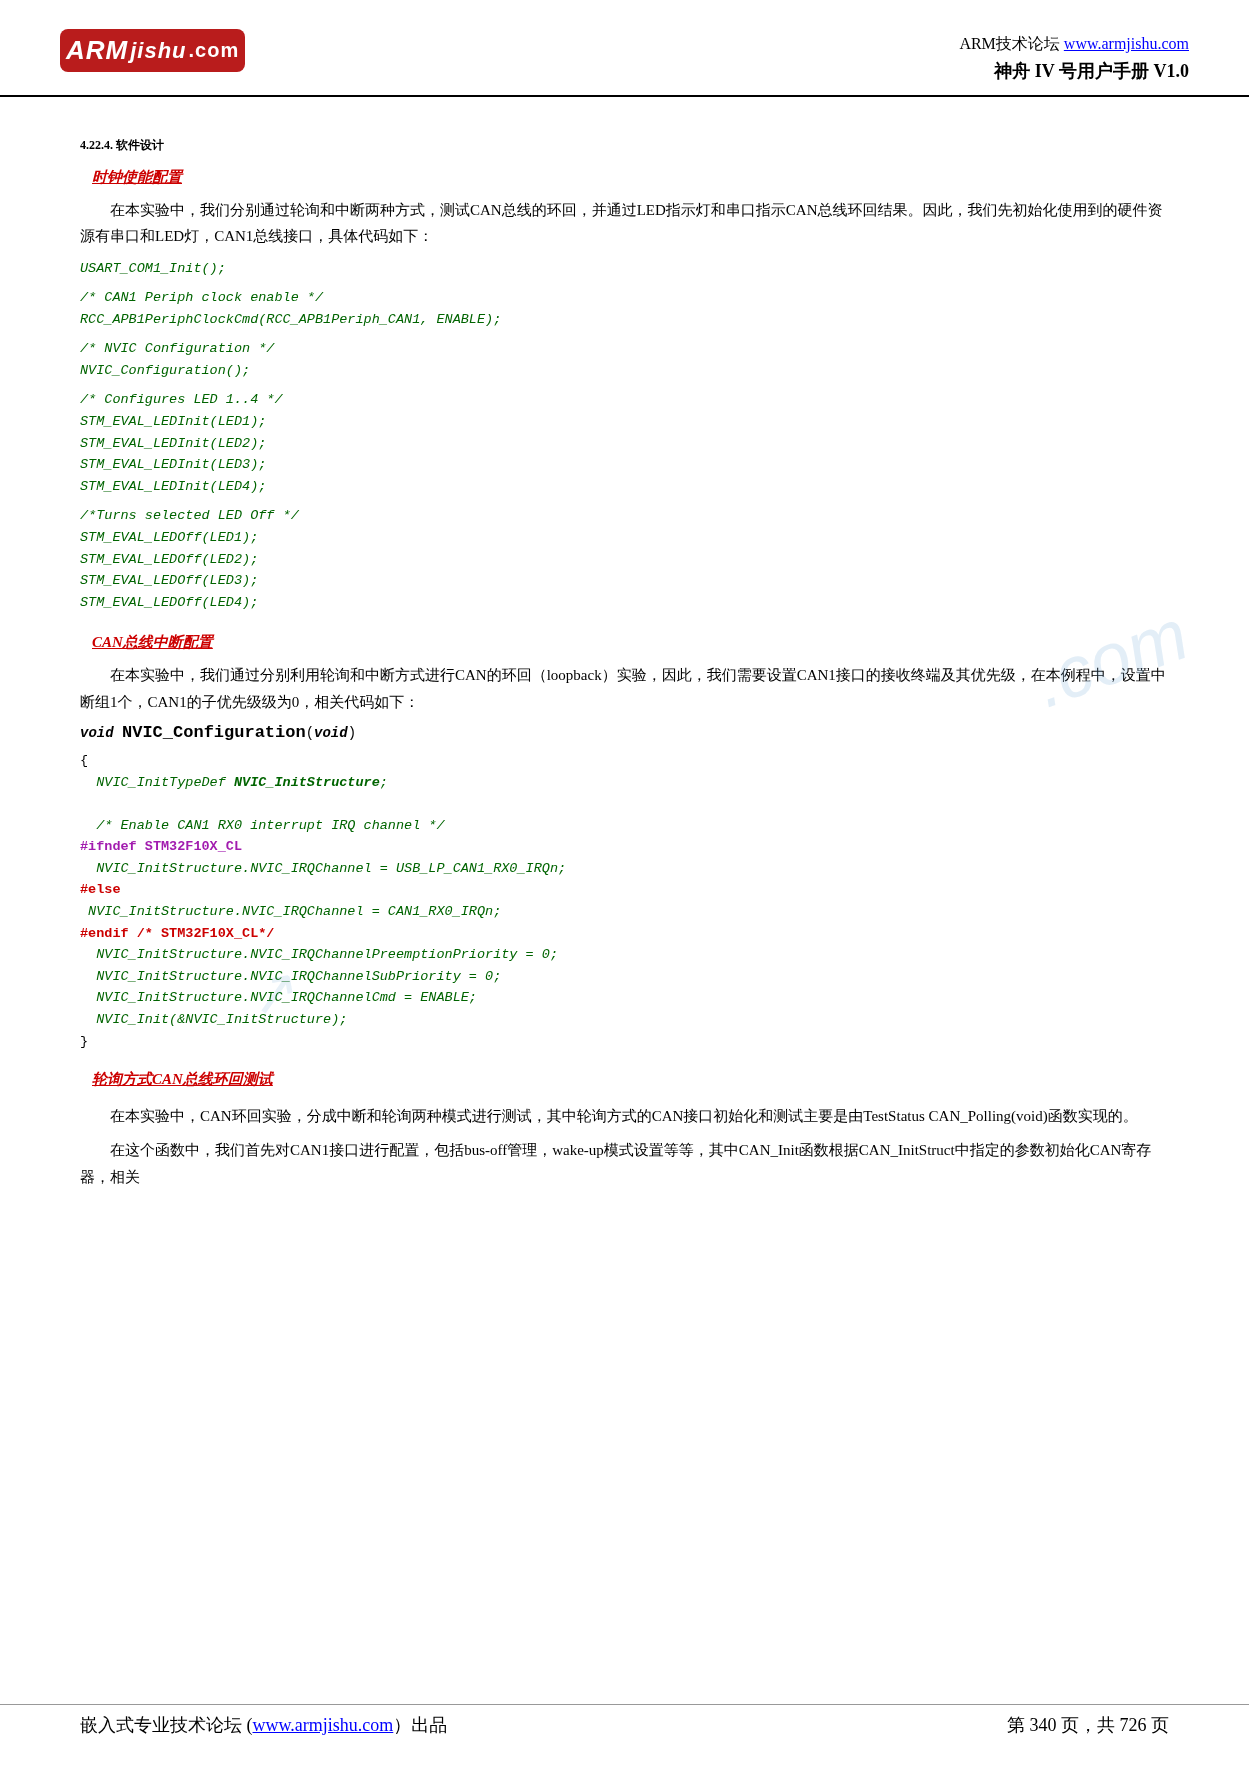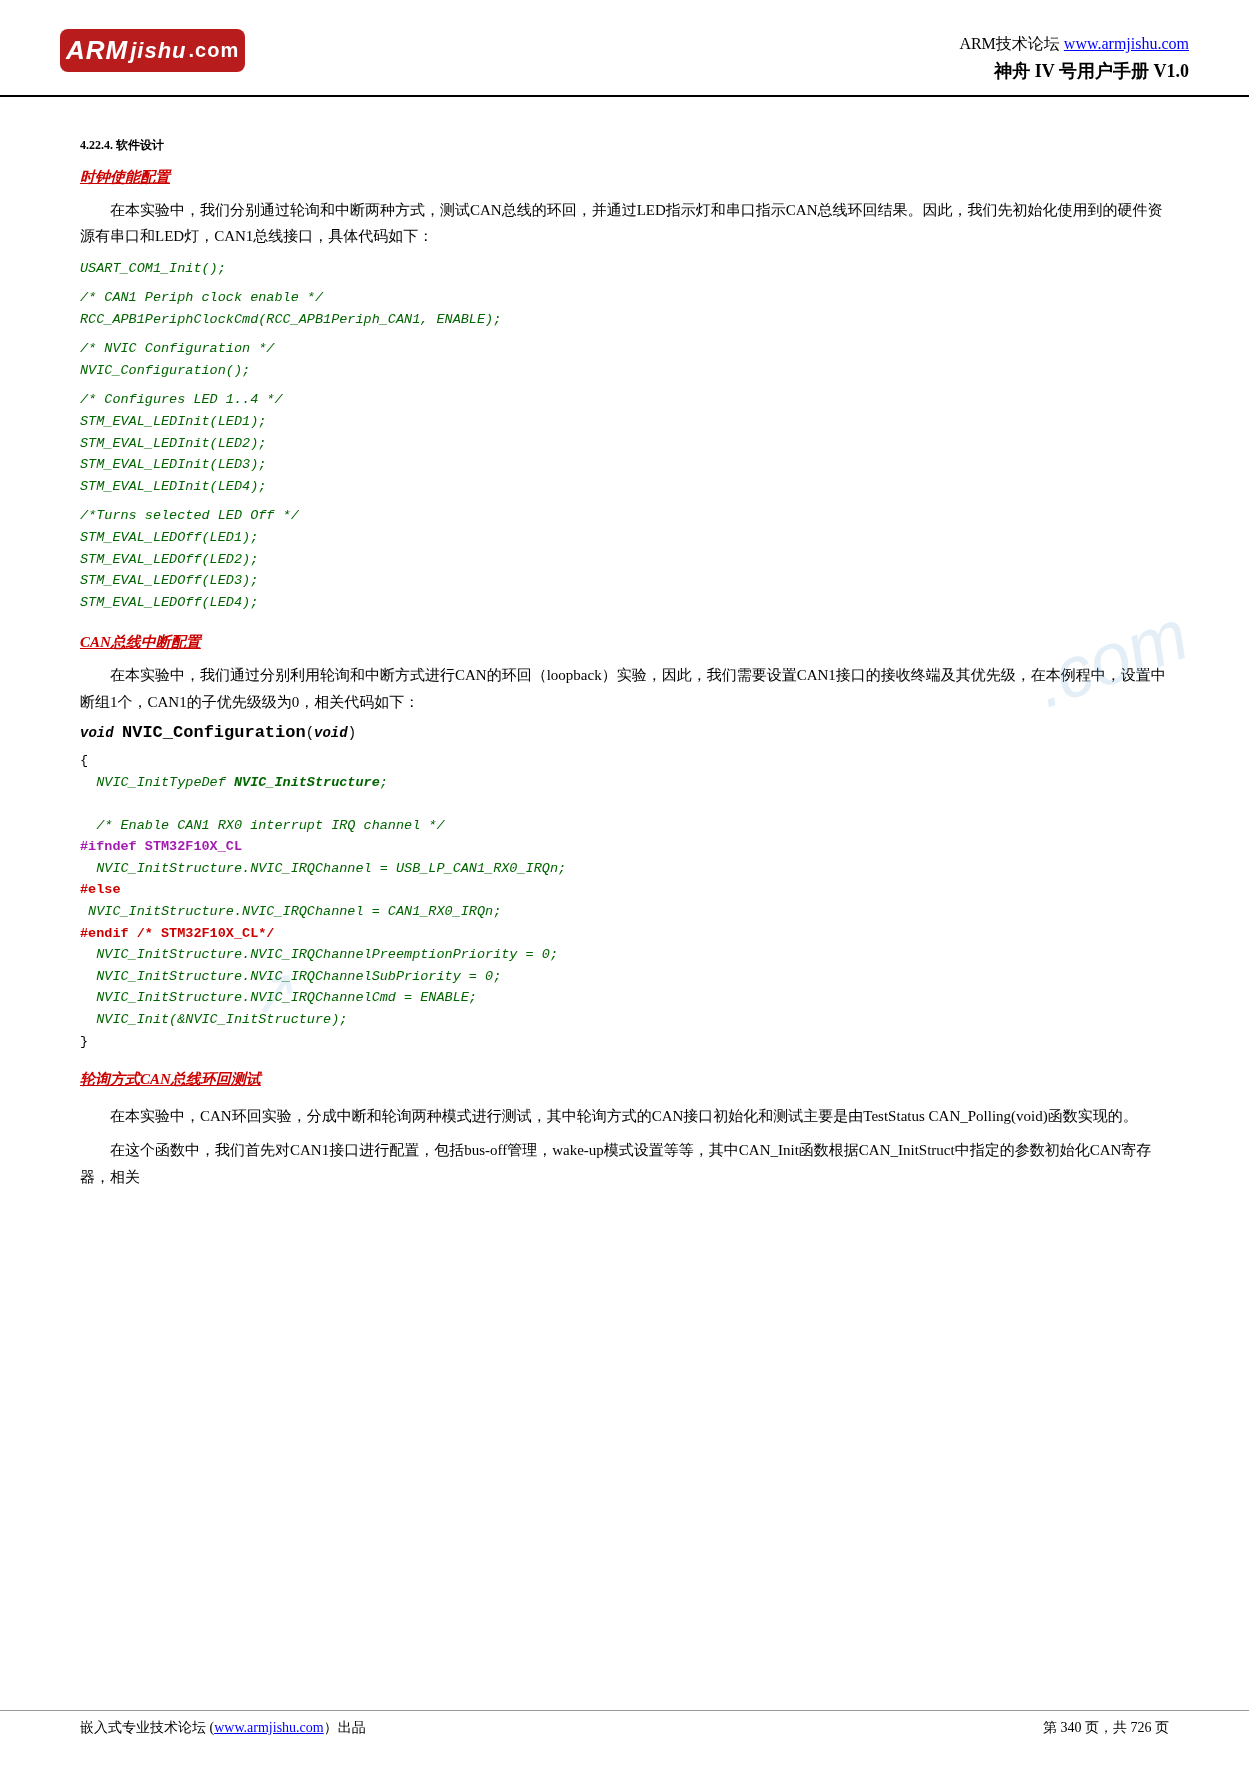--- a/index.html
+++ b/index.html
@@ -85,20 +85,21 @@
       color: #000;
       margin-bottom: 10px;
     }
     .subsection-heading {
       font-size: 15px;
       font-weight: bold;
       color: #c00;
       font-style: italic;
       text-decoration: underline;
       margin-bottom: 10px;
+      margin-left: 12px;
     }
 
     
     .para {
       font-size: 15px;
       line-height: 1.75;
       text-indent: 2em;
       margin-bottom: 8px;
       color: #000;
     }
@@ -159,21 +160,21 @@
     
     .footer {
       position: absolute;
       bottom: 30px;
       left: 0;
       right: 0;
       display: flex;
       justify-content: space-between;
       align-items: center;
       padding: 0 80px;
-      font-size: 14px;
+      font-size: 18px;
       color: #000;
       border-top: 1px solid #999;
       padding-top: 8px;
     }
     .footer-link {
       color: #00f;
       text-decoration: underline;
     }
 
     .spacing-sm { margin-bottom: 6px; }

